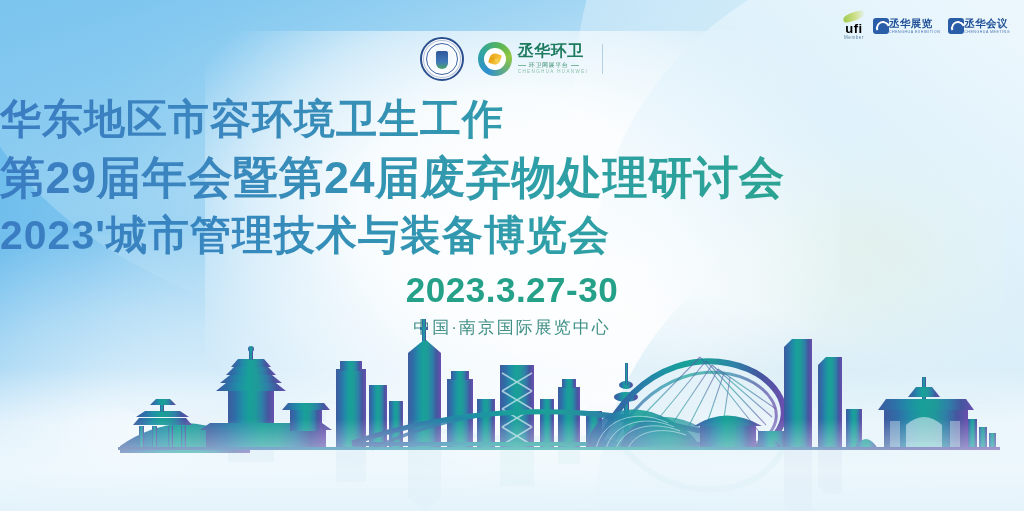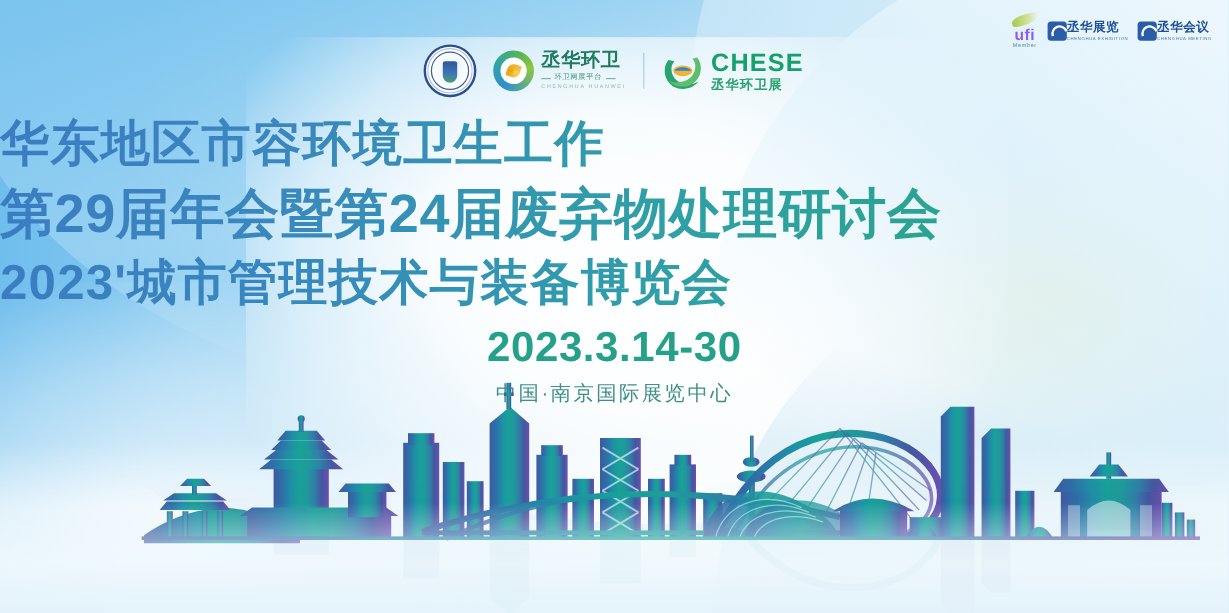--- a/index.html
+++ b/index.html
@@ -134,21 +134,21 @@
     position:absolute;right:14px;top:12px;
     display:flex;align-items:center;gap:8px;
   }
   .ufi{display:flex;flex-direction:column;align-items:center;line-height:1;}
   .ufi-leaf{
     width:22px;height:9px;
     background:linear-gradient(100deg,#9cc94a 0%,#cfe08a 55%,rgba(255,255,255,0) 100%);
     border-radius:60% 20% 70% 20%;
     transform:rotate(-12deg);margin-bottom:1px;
   }
-  .ufi-word{font-size:13px;font-weight:700;color:#8b5cf6;letter-spacing:.5px;}
+  .ufi-word{font-size:13px;font-weight:700;color:#000000;letter-spacing:.5px;}
   .ufi-sub{font-size:4.5px;color:#5a82a6;letter-spacing:.6px;margin-top:1px;}
   .badge{display:flex;align-items:center;gap:0;}
   .badge-spiral{
     width:16px;height:16px;border-radius:3px;flex:none;
     background:#2a5da8;position:relative;
   }
   .badge-spiral::after{
     content:"";position:absolute;left:3px;top:3px;width:10px;height:10px;
     border-radius:50%;
     border:2px solid #ffffff;border-right-color:transparent;border-bottom-color:transparent;
@@ -234,34 +234,20 @@
       <div class="round-leaf"></div>
       <div class="cn-brand">
         <span class="cn-main">丞华环卫</span>
         <span class="cn-sub">环卫网展平台</span>
         <span class="cn-pin">CHENGHUA HUANWEI</span>
       </div>
     </div>
 
     <div class="logo-sep"></div>
 
-    <div class="logo-unit">
-      <div class="hands-mark">
-        <svg viewBox="0 0 36 34" width="36" height="34" aria-hidden="true">
-          <path d="M6 8 C1 14 2 25 10 30 C17 34 27 32 31 26 C27 29 18 29 13 25 C8 21 7 13 11 9 Z" fill="#2aa36e"></path>
-          <path d="M30 6 C35 12 34 23 26 28 C19 32 10 30 6 25 C11 28 19 27 24 23 C29 19 30 11 26 7 Z" fill="#5cbf6a"></path>
-          <ellipse cx="18" cy="17" rx="8" ry="4.5" fill="#f2b233"></ellipse>
-          <path d="M11 17 C13 13 23 13 25 17 Z" fill="#2f86c9"></path>
-        </svg>
-      </div>
-      <div class="chese-txt">
-        <span class="chese-main">CHESE</span>
-        <span class="chese-sub">丞华环卫展</span>
-      </div>
-    </div>
   </div>
 
   <div class="partners">
     <div class="ufi">
       <div class="ufi-leaf"></div>
       <span class="ufi-word">ufi</span>
       <span class="ufi-sub">Member</span>
     </div>
 
     <div class="badge">
@@ -281,21 +267,21 @@
     </div>
   </div>
 
   <div class="headline">
     <div class="hl-line hl-1">华东地区市容环境卫生工作</div>
     <div class="hl-line hl-2">第29届年会暨第24届废弃物处理研讨会</div>
     <div class="hl-line hl-3">2023'城市管理技术与装备博览会</div>
   </div>
 
   <div class="datewrap">
-    <div class="date-main">2023.3.14-30</div>
+    <div class="date-main">2023.3.27-30</div>
     <div class="venue">中国·南京国际展览中心</div>
   </div>
 
   <div class="skyline-wrap">
     <svg class="skyline-svg" viewBox="0 0 1024 140" preserveAspectRatio="none">
       <defs>
         <linearGradient id="skyGrad" x1="0" y1="0" x2="1" y2="0">
           <stop offset="0%" stop-color="#3d5b9e"></stop>
           <stop offset="16%" stop-color="#2e6fa8"></stop>
           <stop offset="32%" stop-color="#1f8fa6"></stop>

